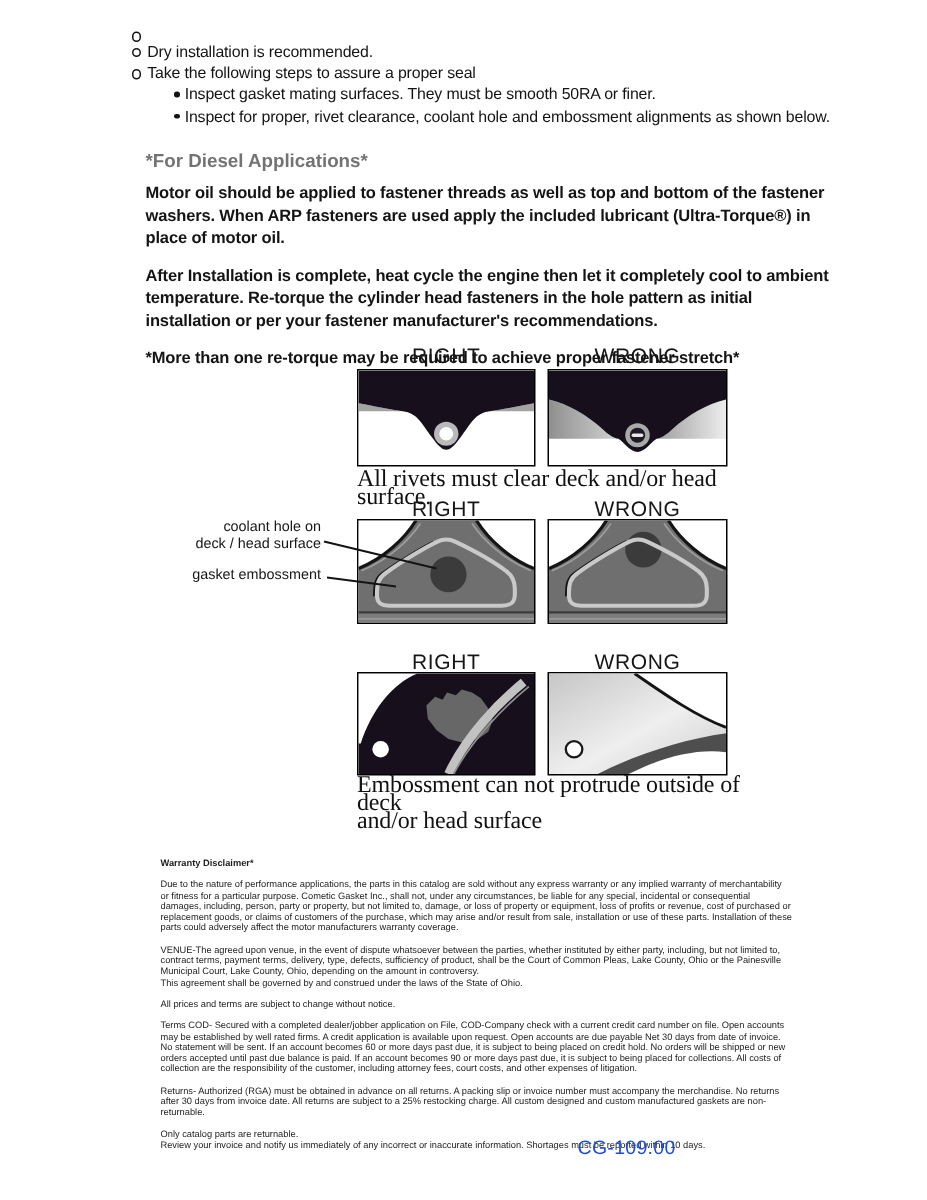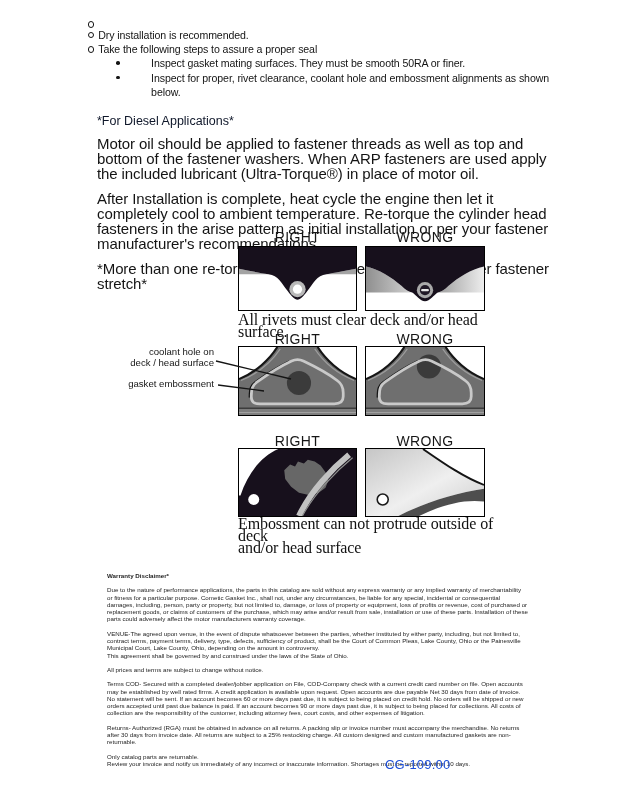--- a/index.html
+++ b/index.html
@@ -9,24 +9,24 @@
     overflow:hidden;
   }
   .text-col { position:absolute; left:97px; top:17px; width:458px; }
   .doc-title {
     font-size:13.5px; font-weight:bold; letter-spacing:0.1px; color:#101010;
     display:inline-block; border-bottom:1.6px solid #101010; padding-bottom:1px;
     margin:0 0 7px 0;
   }
   .bullet-row { display:flex; align-items:flex-start; font-size:10.6px; line-height:14.4px; margin-left:-9px; letter-spacing:-0.1px; }
   .marker-o { width:4.2px; height:4.2px; border:1.1px solid #141414; border-radius:50%; margin:4.4px 4px 0 0; flex:none; }
-  .sub-row { display:flex; align-items:flex-start; font-size:10.6px; line-height:14.2px; margin-left:19px; letter-spacing:-0.1px;gap:28px; }
+  .sub-row { display:flex; align-items:flex-start; font-size:10.6px; line-height:14.2px; margin-left:19px; letter-spacing:-0.1px; }
   .marker-dot { width:3.6px; height:3.6px; background:#141414; border-radius:50%; margin:5px 3.5px 0 0; flex:none; }
-  .section-heading { font-size:12.5px; font-weight:normal; margin:15px 0 8px 0; color:#0f172a; }
-  .para { font-size:15px; line-height:15px; margin:0 0 10px 0; letter-spacing:-0.1px; white-space:normal; }
+  .section-heading { font-size:12.5px; font-weight:bold; margin:15px 0 8px 0; color:#737373; }
+  .para { font-size:11px; line-height:15px; margin:0 0 10px 0; letter-spacing:-0.1px; white-space:normal;font-weight:bold; }
 
   .diagrams { position:absolute; left:0; top:228px; width:504px; height:330px; }
   .dg-label { position:absolute; width:119px; font-size:14px; letter-spacing:0.4px; text-align:center; color:#161616; }
   .panel { position:absolute; border:1.8px solid #000; box-sizing:border-box; background:#fff; }
   .panel svg { display:block; width:100%; height:100%; }
   .dg-caption { position:absolute; font-size:16px; line-height:12.2px; letter-spacing:-0.1px; color:#111; white-space:pre-line;font-family:Liberation Serif, serif; }
   .anno { position:absolute; left:90px; width:124px; font-size:9.6px; line-height:10.8px; text-align:right; color:#161616; white-space:pre-line; }
   .overlay { position:absolute; left:0; top:0; width:618px; height:330px; pointer-events:none; z-index:6; }
 
   .disclaimer { position:absolute; left:107px; top:572px; width:421px; font-size:6.2px; line-height:7.3px; color:#1d1d1d; }
@@ -57,21 +57,21 @@
       <span class="marker-dot"></span>
       <span>Inspect gasket mating surfaces.  They must be smooth 50RA or finer.</span>
     </div>
     <div class="sub-row">
       <span class="marker-dot"></span>
       <span>Inspect for proper, rivet clearance, coolant hole and embossment alignments as shown below.</span>
     </div>
 
     <h2 class="section-heading">*For Diesel Applications*</h2>
     <p class="para">Motor oil should be applied to fastener threads as well as top and bottom of the fastener washers. When ARP fasteners are used apply the included lubricant (Ultra-Torque®) in place of motor oil.</p>
-    <p class="para">After Installation is complete, heat cycle the engine then let it completely cool to ambient temperature. Re-torque the cylinder head fasteners in the arise pattern as initial installation or per your fastener manufacturer's recommendations.</p>
+    <p class="para">After Installation is complete, heat cycle the engine then let it completely cool to ambient temperature. Re-torque the cylinder head fasteners in the hole pattern as initial installation or per your fastener manufacturer's recommendations.</p>
     <p class="para">*More than one re-torque may be required to achieve proper fastener stretch*</p>
   </div>
 
   <div class="diagrams">
 
     <div class="dg-label" style="left:238px; top:1px;">RIGHT</div>
     <div class="dg-label" style="left:365px; top:1px; width:120px;">WRONG</div>
 
     <div class="panel" style="left:238px; top:18px; width:119px; height:65px;">
       <svg viewBox="0 0 119 65" preserveAspectRatio="none">

